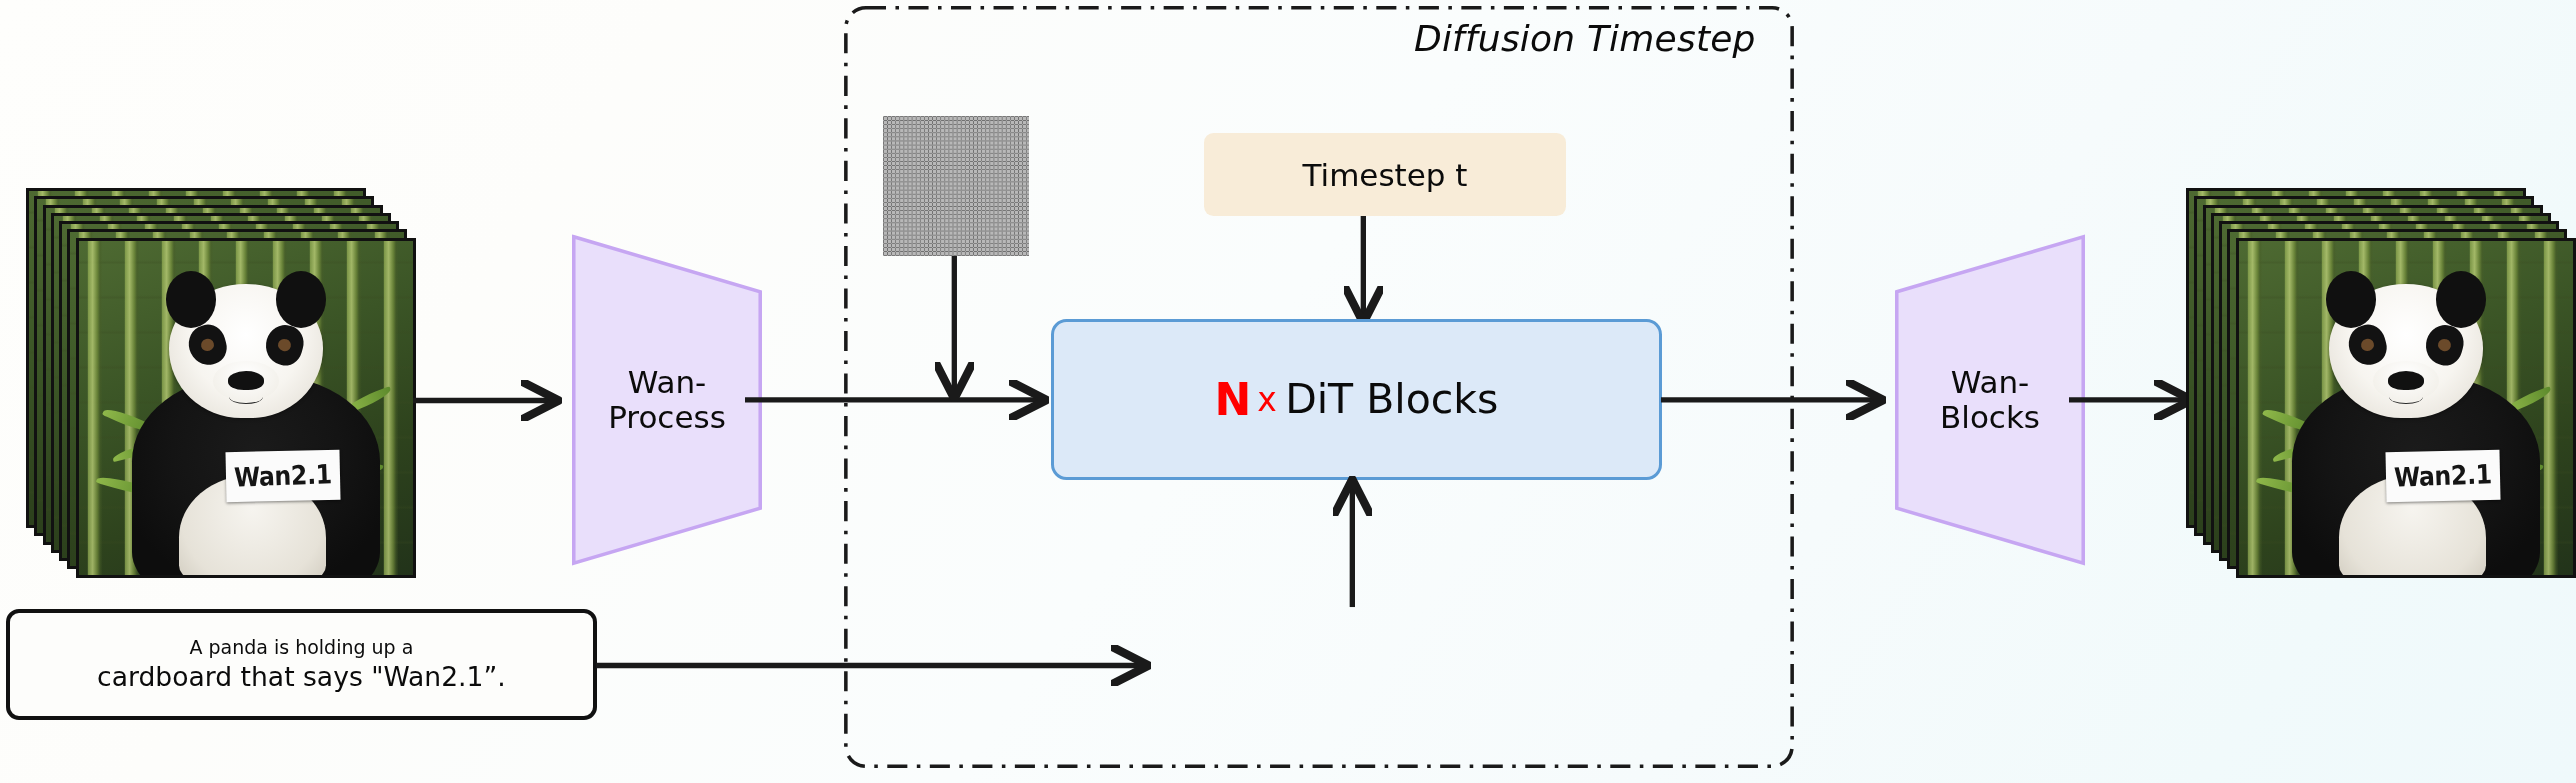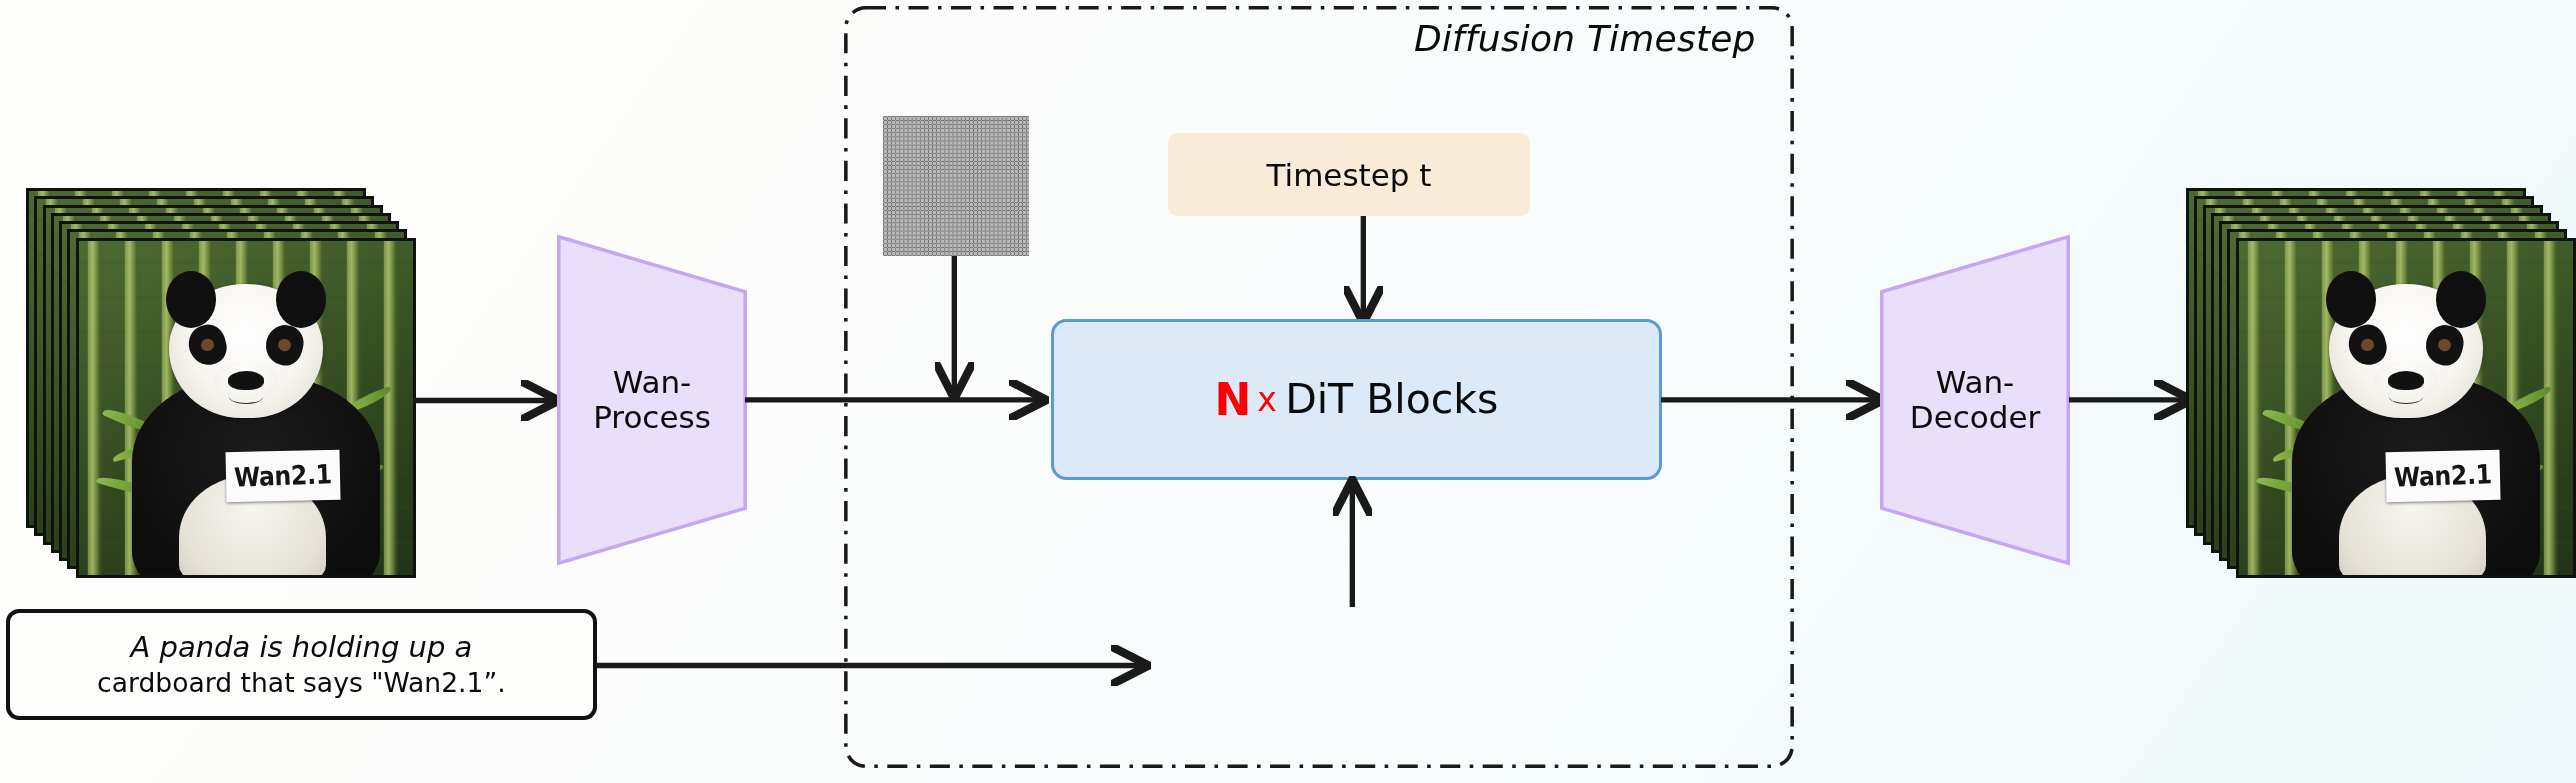--- a/index.html
+++ b/index.html
@@ -134,21 +134,21 @@
       repeating-conic-gradient(from 0deg at 18% 22%, #707070 0% 25%, #b8b8b8 0% 50%),
       repeating-conic-gradient(from 37deg at 63% 71%, #5e5e5e 0% 25%, #c7c7c7 0% 50%),
       repeating-conic-gradient(from 11deg at 83% 31%, #848484 0% 25%, #a6a6a6 0% 50%),
       repeating-linear-gradient(54deg, #6d6d6d 0 1.2px, #c1c1c1 1.2px 2.4px),
       repeating-linear-gradient(-37deg, rgba(40,40,40,0.55) 0 0.6px, rgba(220,220,220,0.55) 0.6px 1.8px),
       repeating-linear-gradient(83deg, rgba(255,255,255,0.40) 0 0.6px, rgba(0,0,0,0.40) 0.6px 1.2px);
     background-size: 4.1px 4.1px, 3px 3px, 5.3px 5.3px, 2.4px 2.4px, 1.8px 1.8px, 1.2px 1.2px;
   }
 
   
-  .trap { position: absolute; }
+  .trap { position: absolute; margin-left: 15px; }
   .trap svg { position: absolute; inset: 0; width: 100%; height: 100%; overflow: visible; }
   .trap-label {
     position: absolute; inset: 0;
     display: flex; flex-direction: column;
     align-items: center; justify-content: center;
     color: #0b0b0b;
     line-height: 1.14;
     text-align: center;
     pointer-events: none;
   }
@@ -275,21 +275,21 @@
 
   <svg class="conn" style="left:933px; top:256px; width:45px; height:148px;" viewBox="0 0 76 250" width="45" height="148">
     <defs>
       <marker id="ahd" viewBox="0 0 12 12" refX="10.2" refY="6" markerWidth="7.4" markerHeight="7.4" orient="auto-start-reverse">
         <path d="M 0.6 0.6 L 11.2 6 L 0.6 11.4" fill="none" stroke="#1a1a1a" stroke-width="2.5" stroke-linecap="round" stroke-linejoin="round"></path>
       </marker>
     </defs>
     <line x1="36" y1="0" x2="36" y2="236" stroke="#1a1a1a" stroke-width="9" marker-end="url(#ahd)"></line>
   </svg>
 
-  <div class="rbox" style="left:1168px; top:133px; width:362px; height:83px; background:#f8ecd8; border-radius:9.4px;">
+  <div class="rbox" style="left:1204px; top:133px; width:362px; height:83px; background:#f8ecd8; border-radius:9.4px;">
     <span style="font-size:31px; font-weight:400;">Timestep t</span>
   </div>
 
   <svg class="conn" style="left:1342px; top:216px; width:45px; height:112px;" viewBox="0 0 76 190" width="45" height="112">
     <line x1="36" y1="0" x2="36" y2="176" stroke="#1a1a1a" stroke-width="9" marker-end="url(#ahd)"></line>
   </svg>
 
   <div class="rbox" style="left:1051px; top:319px; width:611px; height:161px;
               background:#dce9f8; border:3.5px solid #5b9bd5; border-radius:15.4px;">
     <span style="font-size:44px; font-weight:700; color:#ff0000; line-height:1;">N</span>
@@ -305,21 +305,21 @@
     </defs>
     <line x1="0" y1="37" x2="371" y2="37" stroke="#1a1a1a" stroke-width="9" marker-end="url(#ah3)"></line>
   </svg>
 
   <div class="trap" style="left:1880px; top:235px; width:190px; height:330px;">
     <svg viewBox="0 0 322 558" preserveAspectRatio="none">
       <polygon points="3,96 319,3 319,555 3,462" fill="#e9dffb" stroke="#c6a6f2" stroke-width="6" stroke-linejoin="miter"></polygon>
     </svg>
     <div class="trap-label" style="font-size:31px; font-weight:400;">
       <span>Wan-</span>
-      <span>Decoder</span>
+      <span>Blocks</span>
     </div>
   </div>
 
   <svg class="conn" style="left:2069px; top:378px; width:136px; height:45px;" viewBox="0 0 230 76" width="136" height="45">
     <defs>
       <marker id="ah4" viewBox="0 0 12 12" refX="10.2" refY="6" markerWidth="7.6" markerHeight="7.6" orient="auto-start-reverse">
         <path d="M 0.6 0.6 L 11.2 6 L 0.6 11.4" fill="none" stroke="#1a1a1a" stroke-width="2.5" stroke-linecap="round" stroke-linejoin="round"></path>
       </marker>
     </defs>
     <line x1="0" y1="37" x2="202" y2="37" stroke="#1a1a1a" stroke-width="9" marker-end="url(#ah4)"></line>
@@ -381,21 +381,21 @@
         <div class="sign">
           <span class="sign-text" style="font-size:23.6px;">Wan2.1</span>
         </div>
       </div>
     </div>
   </div>
 
   <div class="rbox" style="left:5.9px; top:609px; width:591px; height:111px;
               background:#fdfdfb; border:4.1px solid #111111; border-radius:13px;
               flex-direction:column; line-height:1.26;">
-    <span style="font-size:29px; font-weight:400;font-style:italic;">A panda is holding up a</span>
+    <span style="font-size:19px; font-weight:400;">A panda is holding up a</span>
     <span style="font-size:26.6px; font-weight:400;">cardboard that says "Wan2.1”.</span>
   </div>
 
   <svg class="conn" style="left:596px; top:643px; width:567px; height:45px;" viewBox="0 0 960 76" width="567" height="45">
     <defs>
       <marker id="ah5" viewBox="0 0 12 12" refX="10.2" refY="6" markerWidth="7.6" markerHeight="7.6" orient="auto-start-reverse">
         <path d="M 0.6 0.6 L 11.2 6 L 0.6 11.4" fill="none" stroke="#1a1a1a" stroke-width="2.5" stroke-linecap="round" stroke-linejoin="round"></path>
       </marker>
     </defs>
     <line x1="0" y1="38" x2="930" y2="38" stroke="#1a1a1a" stroke-width="9" marker-end="url(#ah5)"></line>

